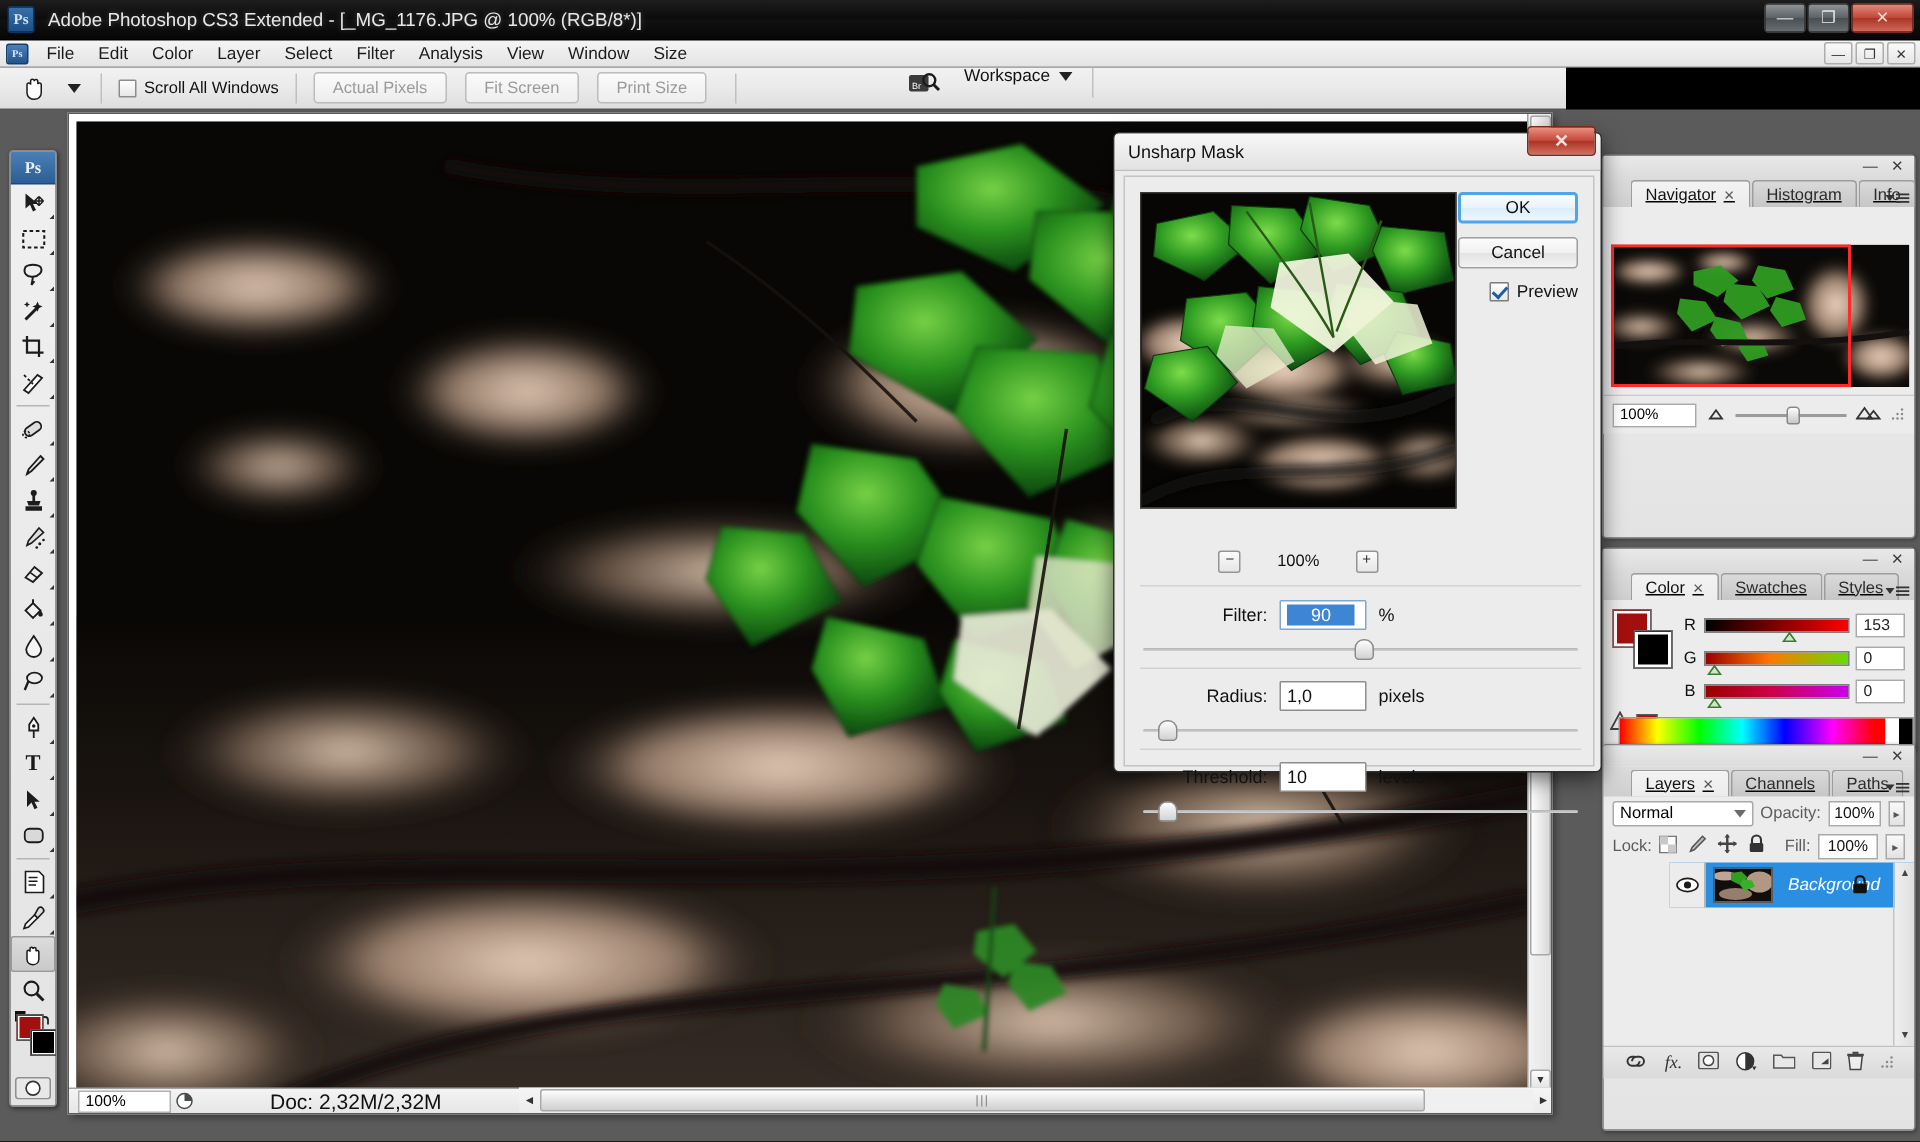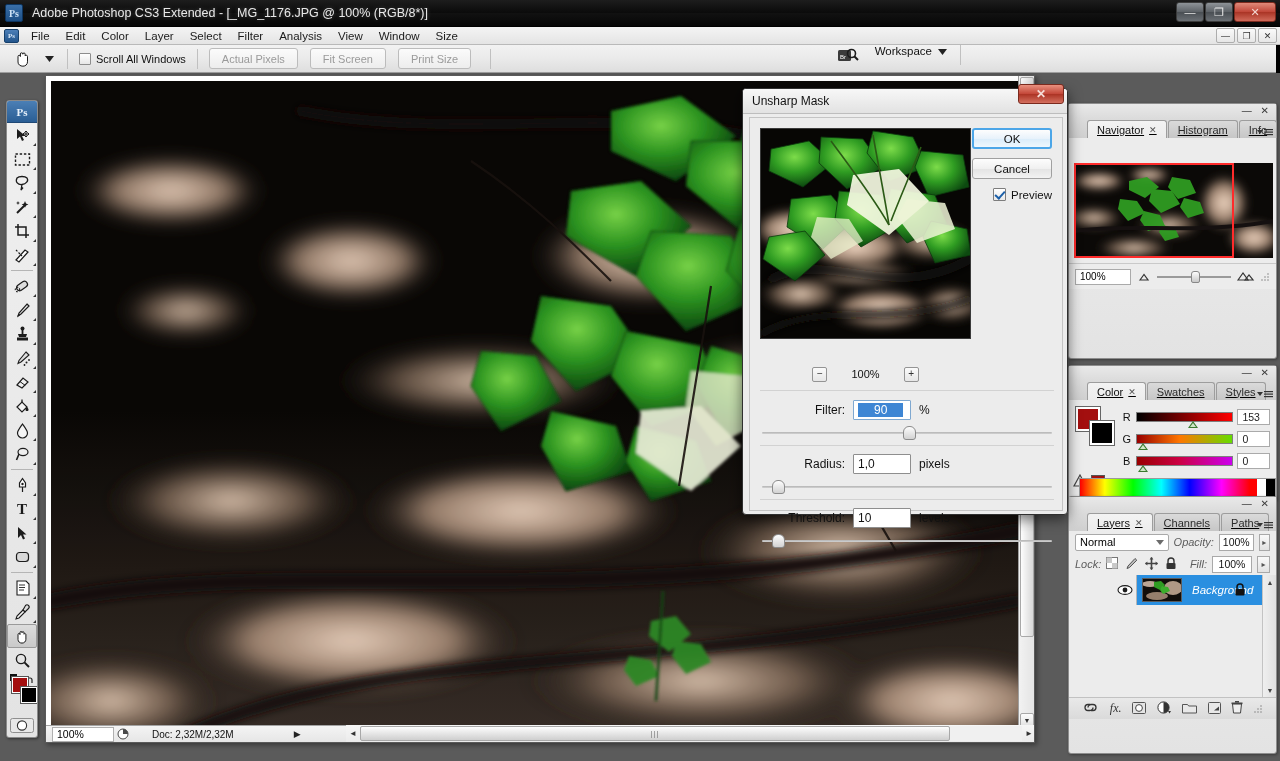--- a/index.html
+++ b/index.html
@@ -60,21 +60,21 @@
     font-size:7px;font-weight:bold;display:flex;align-items:center;justify-content:center;
     font-family:"Liberation Serif",serif;
   }
   .menu-item {
     padding:1px 8px; font-size:11.5px; color:#1b1b1b; cursor:default;
     font-family:"Liberation Sans", sans-serif;
   }
 
   
   .optionsbar {
-    position:absolute; left:0; top:45px; width:1276px; height:28px;
+    position:absolute; left:0; top:45px; width:1044px; height:28px;
     background: linear-gradient(180deg,#f2f2f2 0%,#eaeaea 50%,#dedede 100%);
     border-bottom:1px solid #9e9e9e;
     display:flex; align-items:center; gap:4px;
   }
   .opt-tool {
     width:30px;height:24px;margin-left:8px;
     display:flex;align-items:center;justify-content:center;
   }
   .opt-caret { width:14px;height:24px;display:flex;align-items:center;justify-content:center;}
   .vsep { width:1px;height:20px;background:#c0c0c0; margin:0 7px; }
@@ -159,21 +159,21 @@
     position:absolute; left:0; bottom:0; width:990px; height:17px;
     background:linear-gradient(180deg,#f4f4f4,#e6e6e6);
     border-top:1px solid #a3a3a3;
     display:flex; align-items:center;
   }
   .zoomfield {
     width:62px;height:15px;margin-left:6px;background:#fff;border:1px solid #b0b0b0;
     font-size:10.5px; display:flex;align-items:center;padding-left:4px;
   }
   .stat-icon { width:18px;height:15px;display:flex;align-items:center;justify-content:center;}
-  .stat-doc { font-size:10px; margin-left:20px; color:#111; }
+  .stat-doc { font-size:14px; margin-left:48px; color:#111; }
   .stat-arrow { margin-left:60px; font-size:9px; color:#222; }
   .hscroll {
     position:absolute; left:300px; bottom:0; width:690px; height:17px;
     background:linear-gradient(180deg,#f6f6f6,#ebebeb);
     display:flex;align-items:center;
   }
   .hscroll .arrL,.hscroll .arrR { width:14px;height:15px;display:flex;align-items:center;justify-content:center;font-size:8px;color:#333;}
   .hscroll .track { position:relative; flex:1; height:15px; background:#f0f0f0; }
   .hscroll .thumb {
     position:absolute;left:0;top:0;width:590px;height:15px;
@@ -243,21 +243,21 @@
 
   
   .lay-row1, .lay-row2 { height:22px; display:flex; align-items:center; padding:0 6px; gap:5px;
                          background:#ececec; }
   .blend-sel {
     width:108px;height:17px;background:#fff;border:1px solid #a9a9a9;border-radius:2px;
     font-size:11px;display:flex;align-items:center;padding-left:4px;position:relative;
   }
   .blend-sel .cv { position:absolute;right:4px;top:5px;width:0;height:0;
                    border-left:4px solid transparent;border-right:4px solid transparent;border-top:5px solid #6b6b6b;}
-  .small-lbl { font-size:11px;color:#5c5c5c;font-style:italic; }
+  .small-lbl { font-size:11px;color:#5c5c5c; }
   .num-box { width:40px;height:17px;background:#fff;border:1px solid #a9a9a9;font-size:10.5px;
              display:flex;align-items:center;justify-content:center;color:#111;}
   .spin { width:13px;height:17px;border:1px solid #a9a9a9;background:linear-gradient(180deg,#fafafa,#e2e2e2);
           display:flex;align-items:center;justify-content:center;font-size:8px;color:#555;}
   .lock-icons { display:flex;align-items:center;gap:7px; }
   .layer-item {
     height:30px; display:flex; align-items:center; gap:0;
     background:#2a8fe0; position:relative;margin-left:44px;
   }
   .eye-cell { width:24px;height:30px;display:flex;align-items:center;justify-content:center;background:#ececec;

